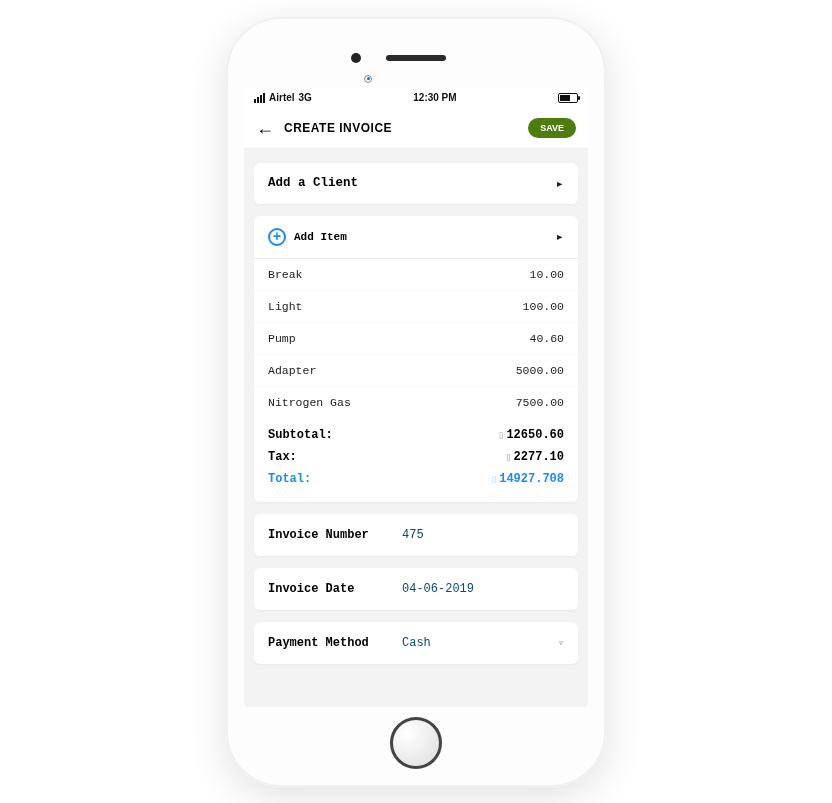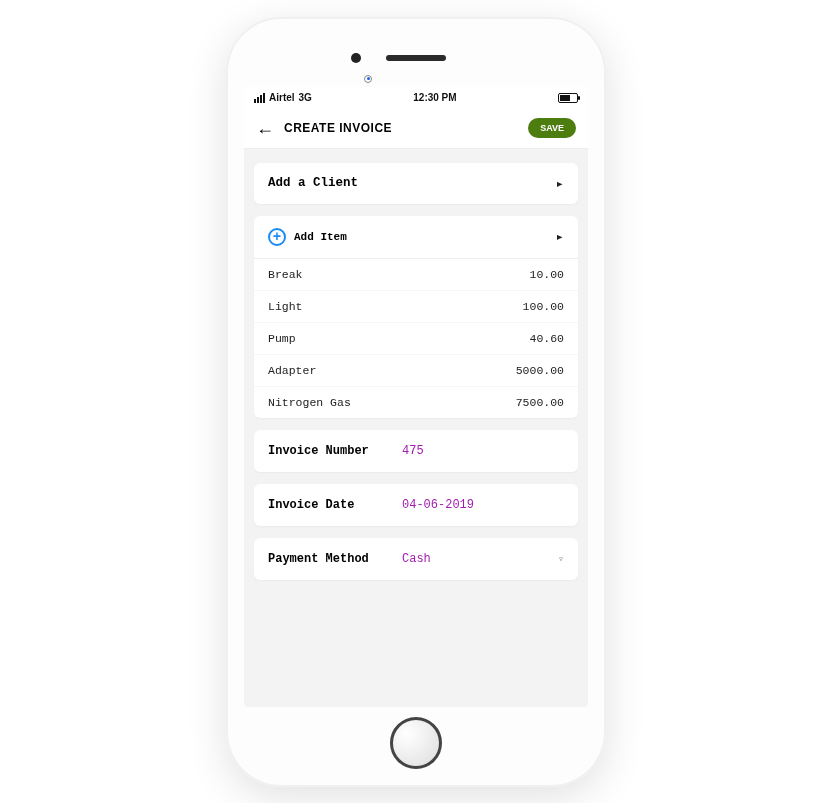--- a/index.html
+++ b/index.html
@@ -130,21 +130,21 @@
   .add-item-row .title { font-weight:700; flex:1; font-size:11px; }
   .item-line { display:flex; justify-content:space-between; padding:9px 14px; font-size:11.5px; color:#222; border-bottom:1px solid #f7f7f7;}
   .item-line:last-of-type{border-bottom:none;}
   .totals { padding: 6px 14px 12px 14px; }
   .total-line { display:flex; justify-content:space-between; font-size:12px; padding:4px 0; }
   .total-line.bold { font-weight:700; }
   .total-line.blue { color:#1b8cf5; font-weight:700; }
   .currency-box{font-size:10px;opacity:0.4;margin-right:2px;}
   .field-row { display:flex; align-items:center; padding:14px; font-size:12px;gap:24px; }
   .field-label { font-weight:700; width:110px; }
-  .field-value { color:#a21caf; flex:1; }
+  .field-value { color:#0c4a6e; flex:1; }
   .dropdown-chev{font-size:10px;color:#999;}
 </style>
 </head>
 <body>
 
 <div class="phone">
   <div class="camera"></div>
   <div class="earpiece"></div>
   <div class="sensor"></div>
   <div class="home-btn"></div>
@@ -203,20 +203,34 @@
             </div>
             <div class="item-line">
               <span>Adapter</span>
               <span>5000.00</span>
             </div>
             <div class="item-line">
               <span>Nitrogen Gas</span>
               <span>7500.00</span>
             </div>
           </div>
+        <div class="totals">
+          <div class="total-line bold">
+            <span>Subtotal:</span>
+            <span><span class="currency-box">▯</span><span>12650.60</span></span>
+          </div>
+          <div class="total-line bold">
+            <span>Tax:</span>
+            <span><span class="currency-box">▯</span><span>2277.10</span></span>
+          </div>
+          <div class="total-line blue">
+            <span>Total:</span>
+            <span><span class="currency-box">▯</span><span>14927.708</span></span>
+          </div>
+        </div>
       </div>
 
       <div class="card">
         <div class="field-row">
           <span class="field-label">Invoice Number</span>
           <span class="field-value">475</span>
         </div>
       </div>
 
       <div class="card">

